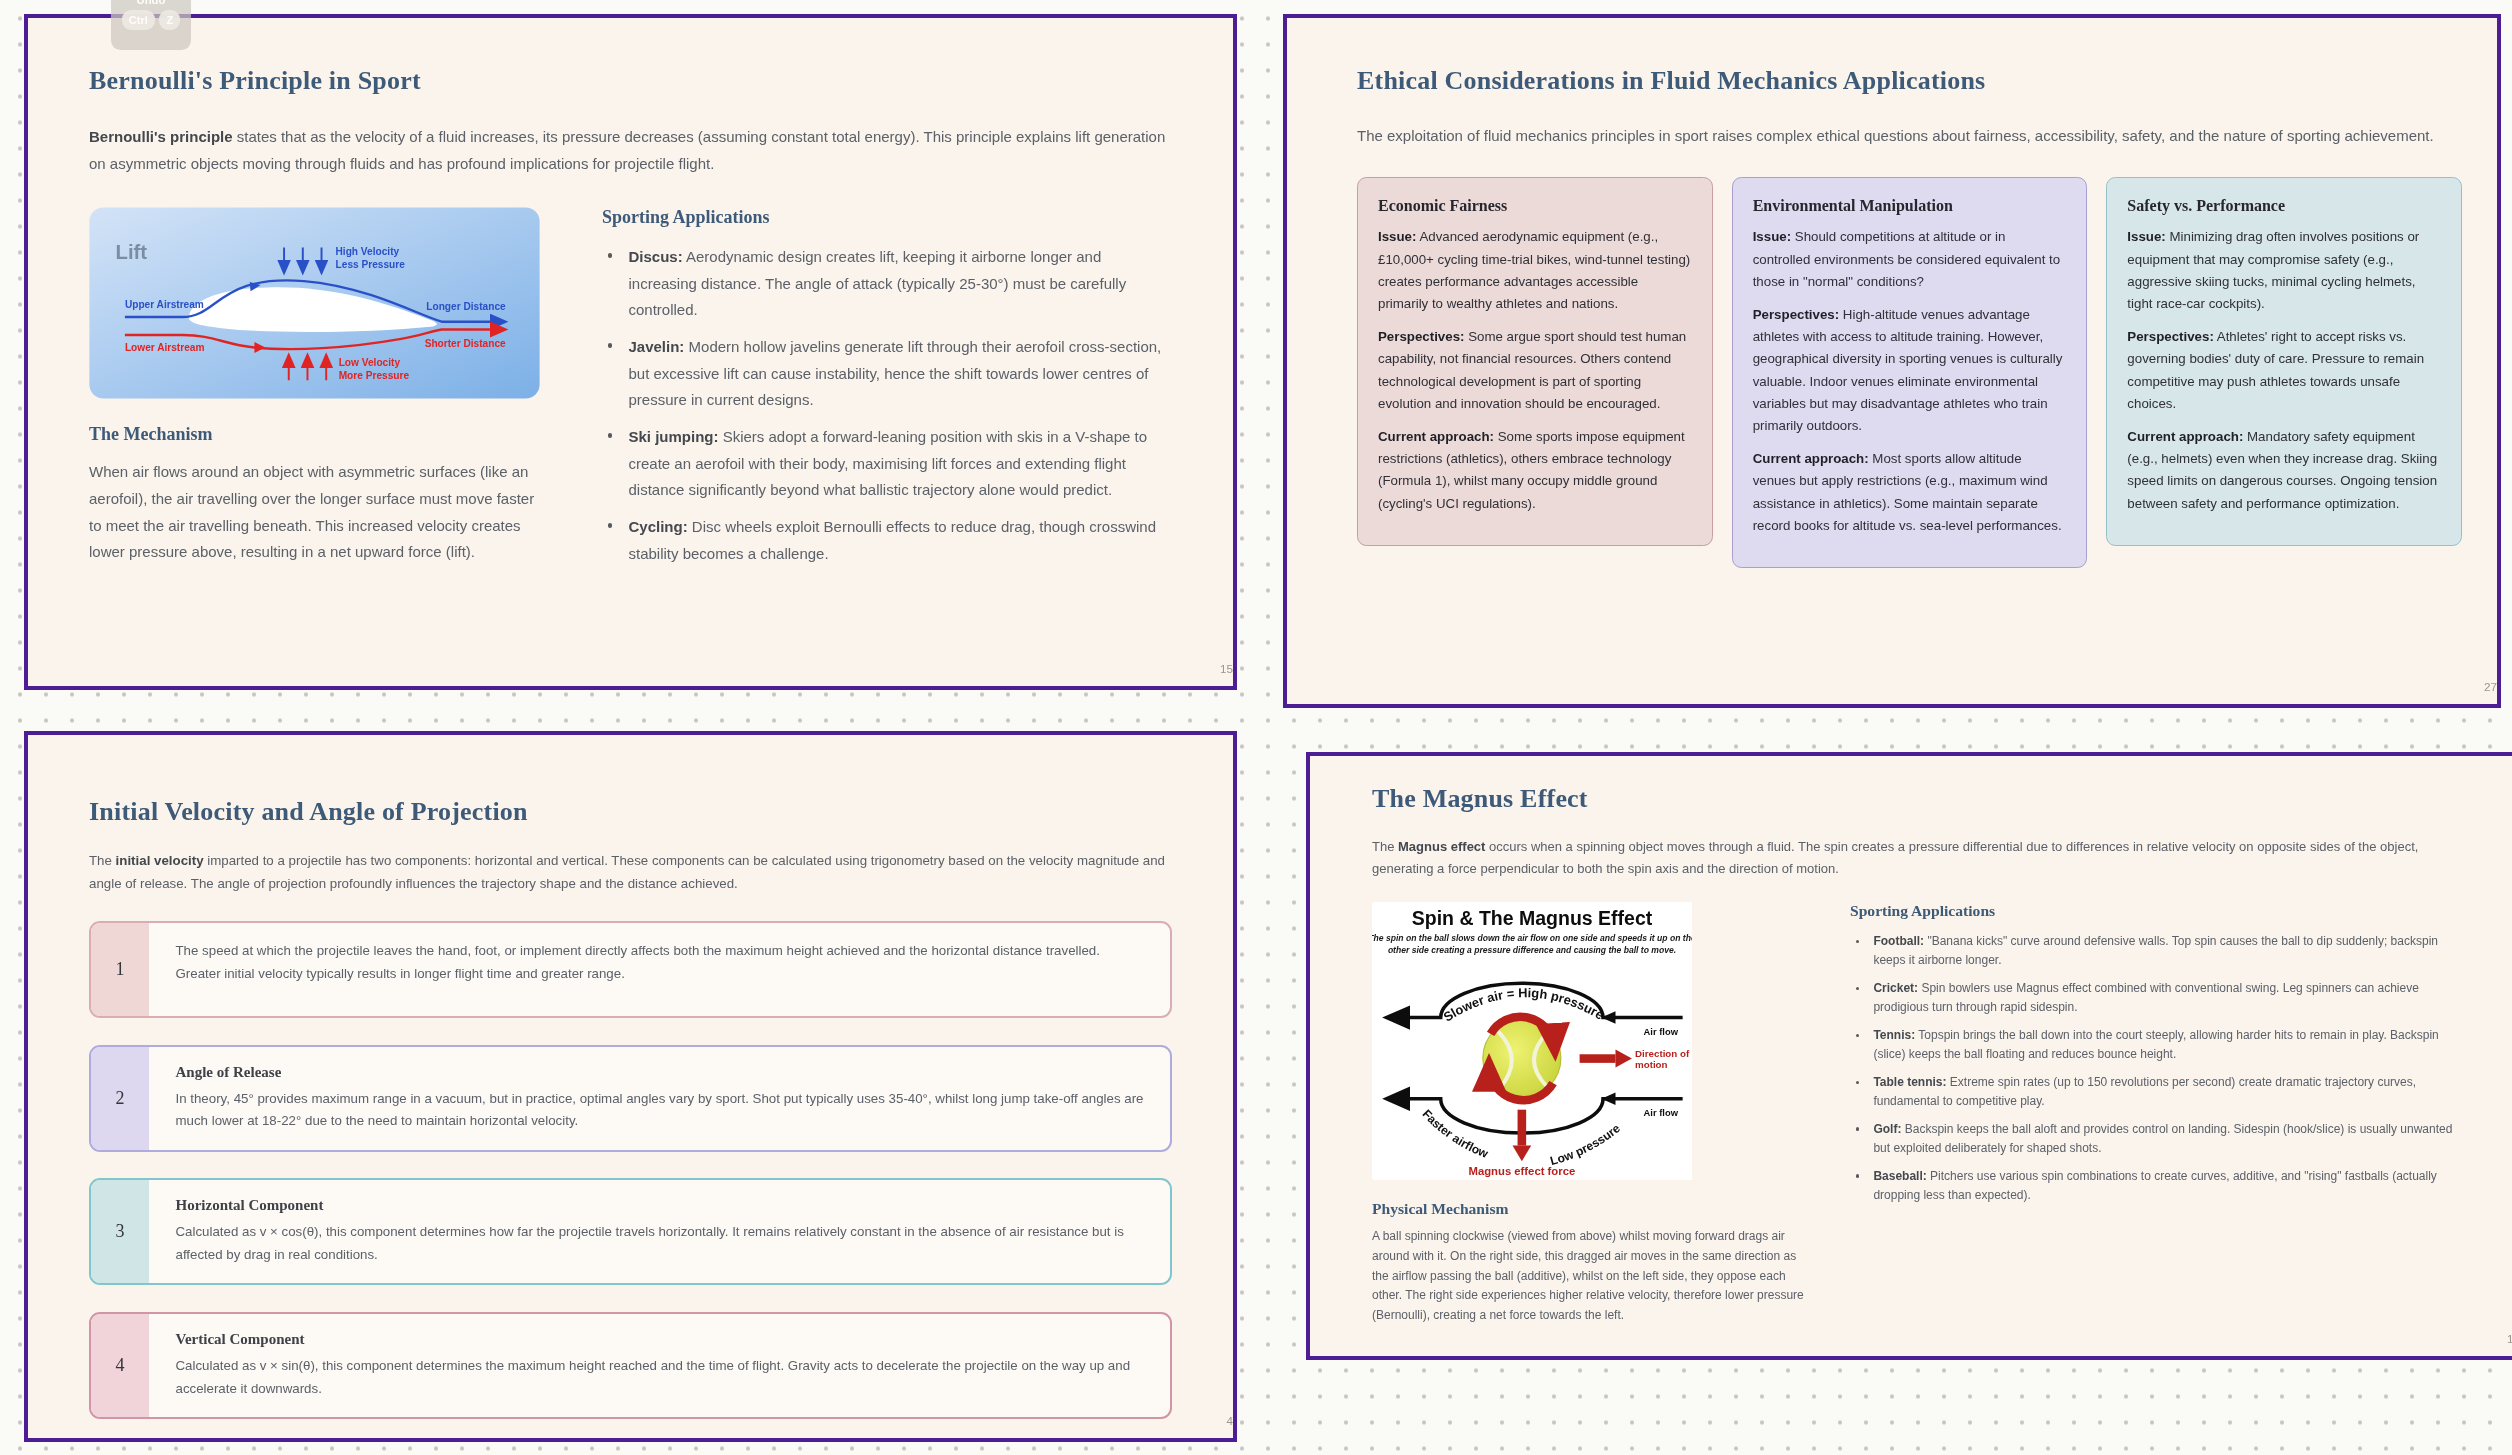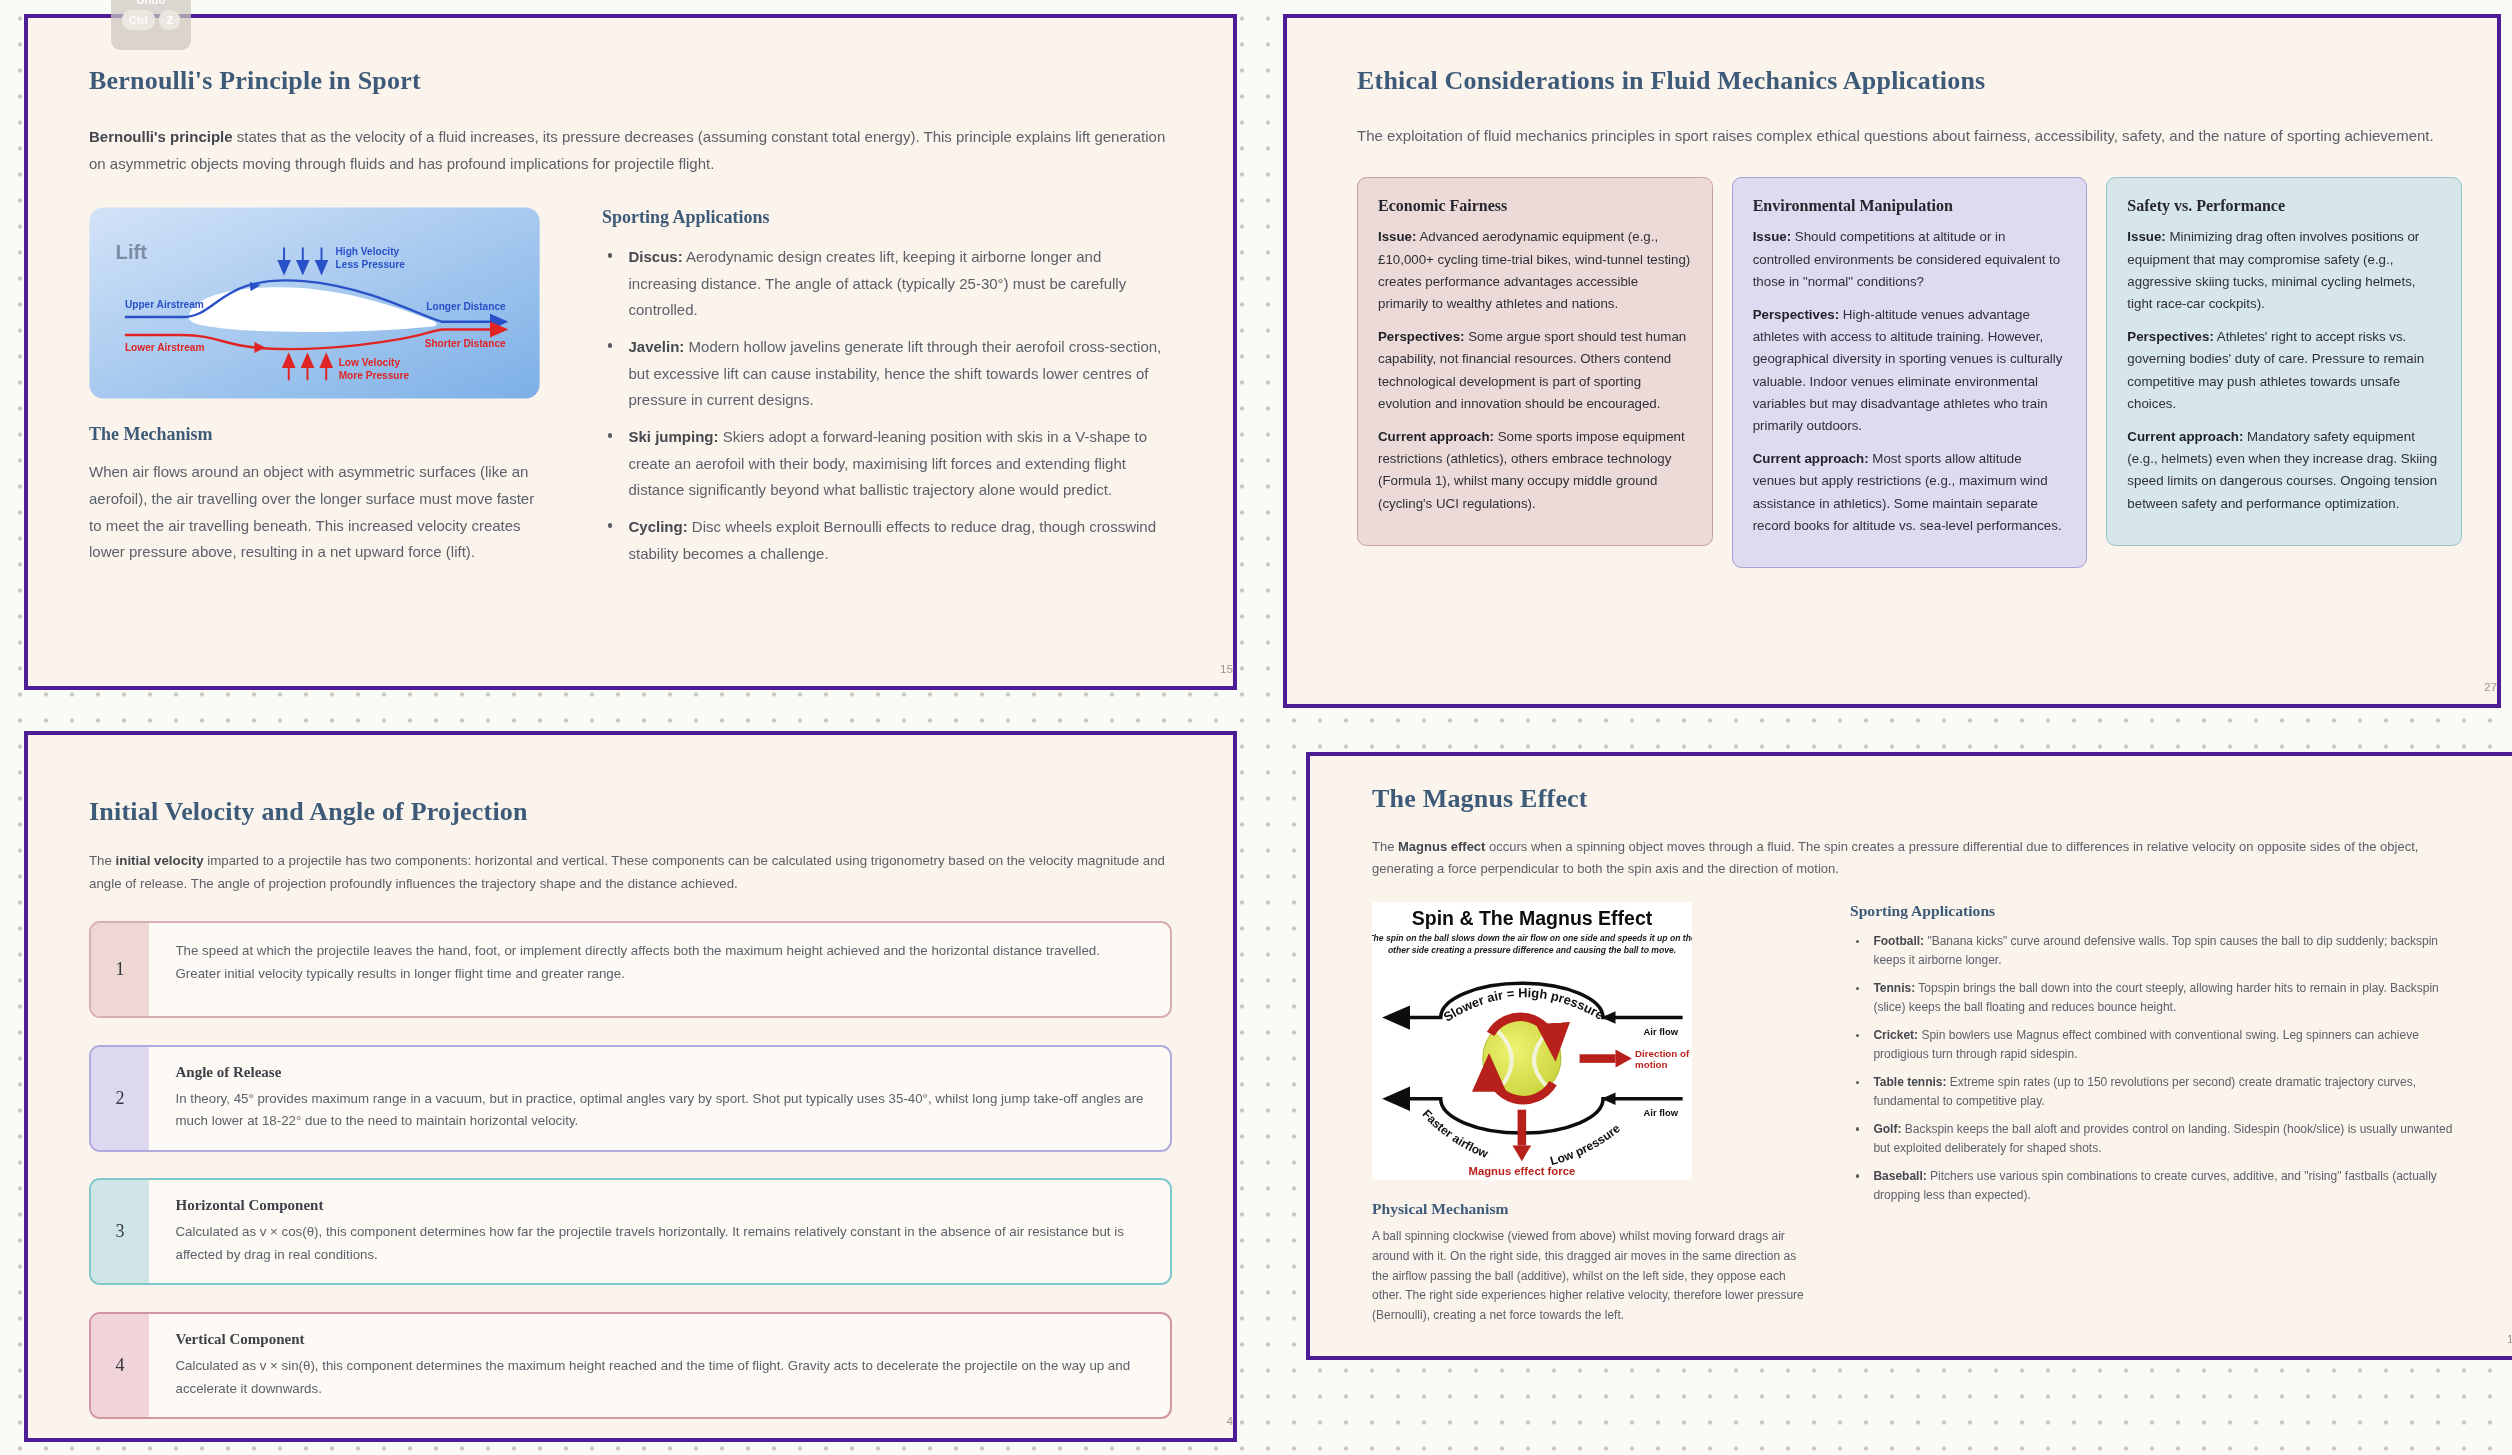--- a/index.html
+++ b/index.html
@@ -314,22 +314,22 @@
         </svg>
       </div>
       <h2 class="mech-heading">Physical Mechanism</h2>
       <p class="mech-text">A ball spinning clockwise (viewed from above) whilst moving forward drags air around with it. On the right side, this dragged air moves in the same direction as the airflow passing the ball (additive), whilst on the left side, they oppose each other. The right side experiences higher relative velocity, therefore lower pressure (Bernoulli), creating a net force towards the left.</p>
     </div>
 
     <div class="col-right">
       <h2 class="apps-heading">Sporting Applications</h2>
       <ul class="apps">
         <li><b>Football:</b><span> "Banana kicks" curve around defensive walls. Top spin causes the ball to dip suddenly; backspin keeps it airborne longer.</span></li>
+        <li><b>Cricket:</b><span> Spin bowlers use Magnus effect combined with conventional swing. Leg spinners can achieve prodigious turn through rapid sidespin.</span></li>
         <li><b>Tennis:</b><span> Topspin brings the ball down into the court steeply, allowing harder hits to remain in play. Backspin (slice) keeps the ball floating and reduces bounce height.</span></li>
-        <li><b>Cricket:</b><span> Spin bowlers use Magnus effect combined with conventional swing. Leg spinners can achieve prodigious turn through rapid sidespin.</span></li>
         <li><b>Table tennis:</b><span> Extreme spin rates (up to 150 revolutions per second) create dramatic trajectory curves, fundamental to competitive play.</span></li>
         <li><b>Golf:</b><span> Backspin keeps the ball aloft and provides control on landing. Sidespin (hook/slice) is usually unwanted but exploited deliberately for shaped shots.</span></li>
         <li><b>Baseball:</b><span> Pitchers use various spin combinations to create curves, additive, and "rising" fastballs (actually dropping less than expected).</span></li>
       </ul>
     </div>
   </div>
   <div class="page-num">17</div>
 </section>
 
 <div class="tooltip">

